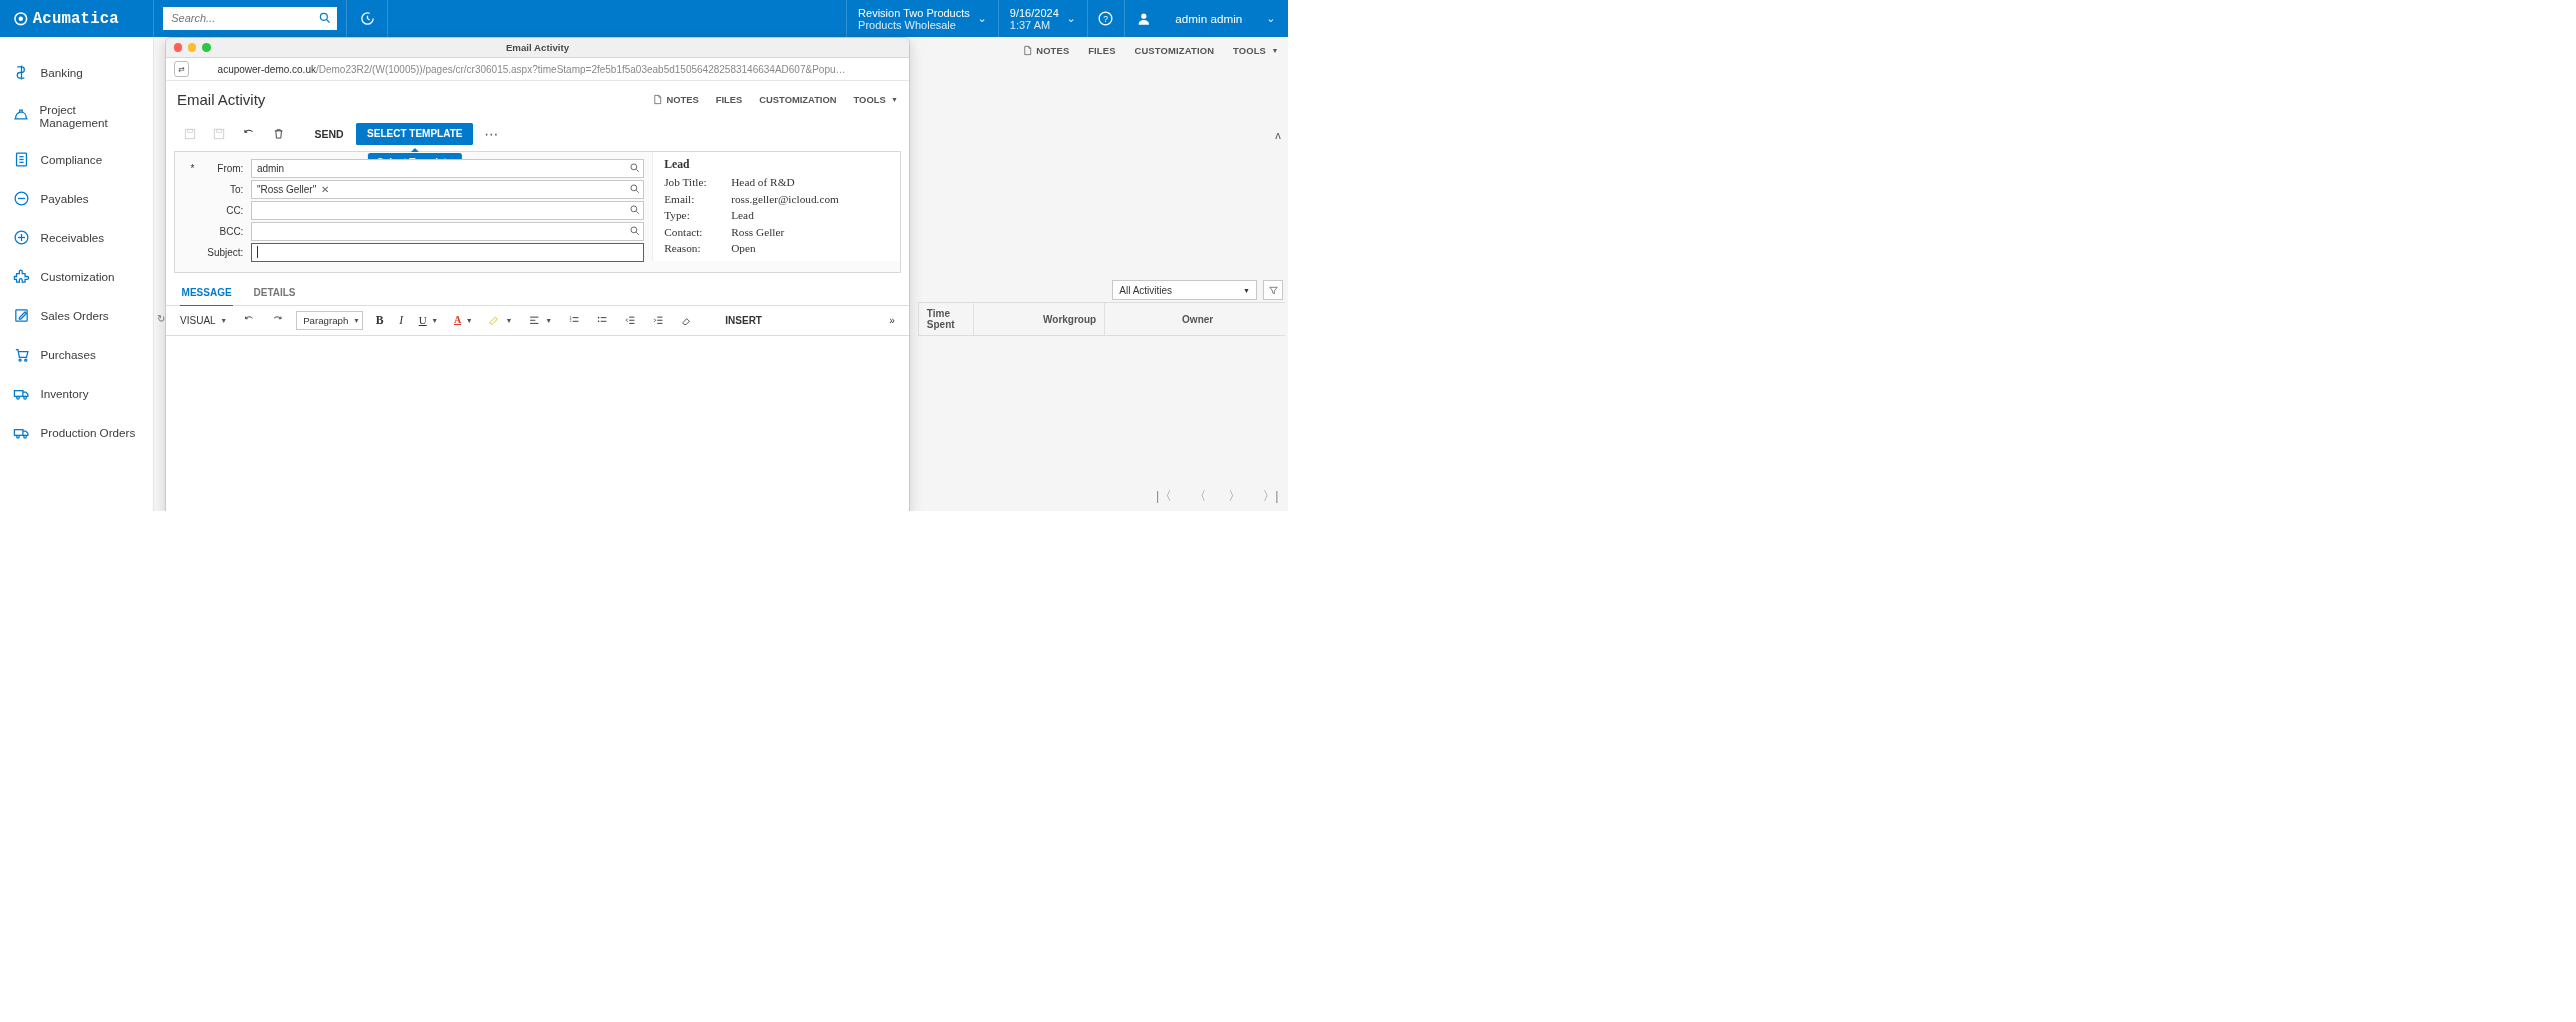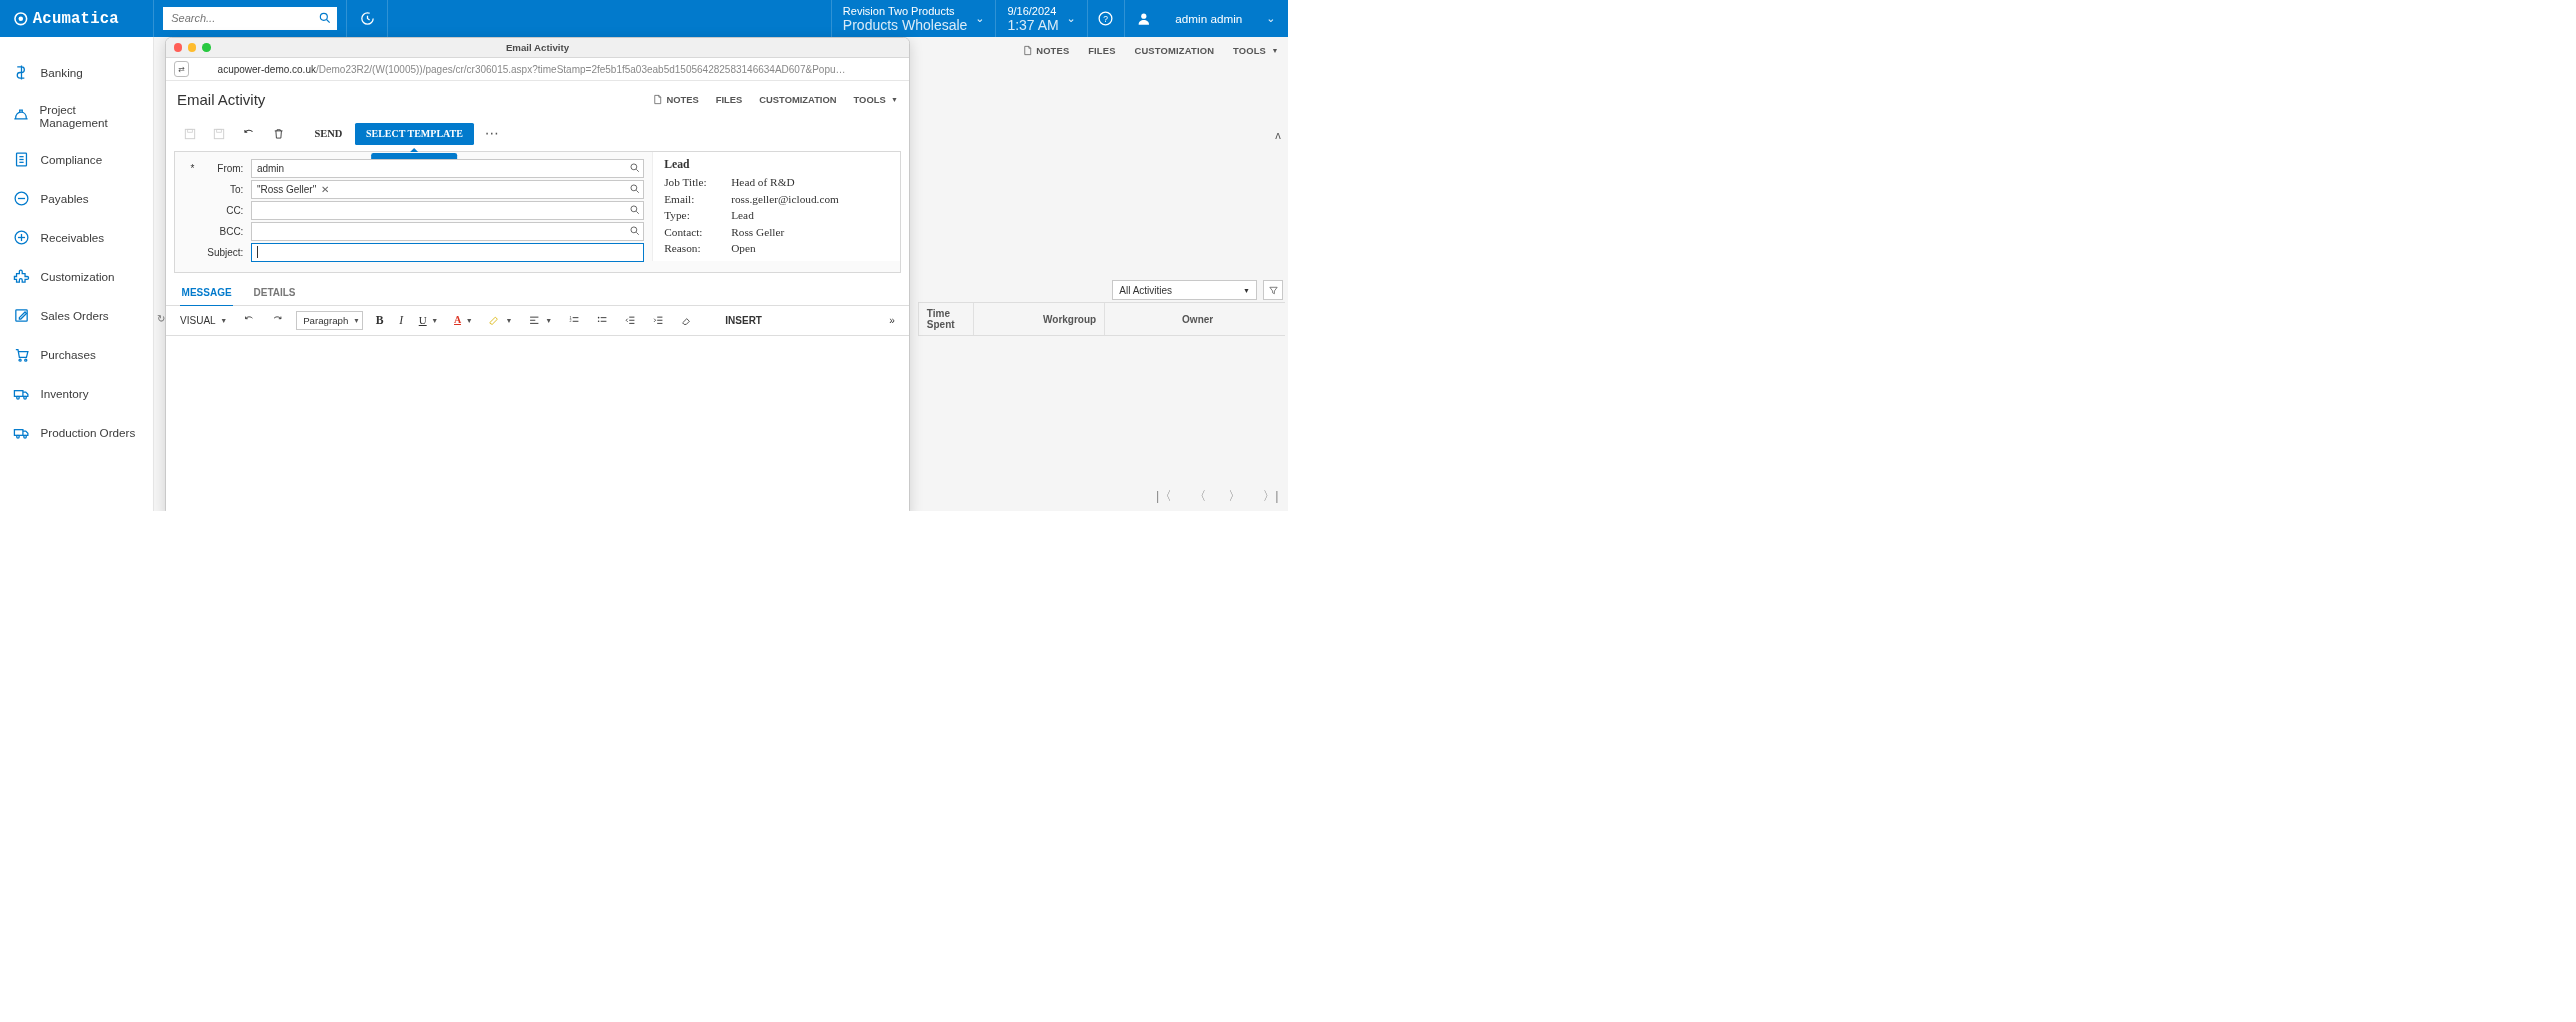--- a/index.html
+++ b/index.html
@@ -11,21 +11,21 @@
 .logo svg { width: 15.6px; height: 15.6px; }
 .logo-text { font-size: 15.6px; font-weight: 600; letter-spacing: 0.2px; font-family: Liberation Mono, monospace; }
 .search-wrap { width: 193px; display: flex; align-items: center; padding: 0 9.4px; height: 100%; border-right: 0.8px solid rgba(255,255,255,0.18); }
 .search-input { width: 100%; height: 23.4px; border: none; padding: 0 23.4px 0 7.8px; font-style: italic; color: #555; font-size: 11px; }
 .search-box { position: relative; width: 100%; }
 .search-box .mag { position: absolute; right: 4.7px; top: 3.9px; color: #027acc; }
 .hist-cell { width: 41px; height: 100%; display: flex; align-items: center; justify-content: center; border-right: 0.8px solid rgba(255,255,255,0.18); }
 .top-spacer { flex: 1; }
 .top-cell { height: 100%; display: flex; align-items: center; padding: 0 11px; border-left: 0.8px solid rgba(255,255,255,0.18); gap: 7.8px; }
 .top-cell .line1 { font-size: 11px; }
-.top-cell .line2 { font-size: 14px; opacity: 0.85; }
+.top-cell .line2 { font-size: 11px; opacity: 0.85; }
 .top-chev { font-size: 11px; opacity: 0.9; }
 .help-cell { width: 37px; justify-content: center; padding: 0; }
 .user-cell { gap: 24px; padding-right: 12.5px; }
 
 
 .leftnav { position: absolute; top: 37px; left: 0; width: 154px; bottom: 0; background: #fff; padding-top: 15.6px; border-right: 0.8px solid #e6e6e6; }
 .nav-item { display: flex; align-items: center; gap: 11px; padding: 11px 12.5px; font-size: 11.7px; color: #3b3b3b; cursor: pointer; }
 .nav-item svg { width: 17px; height: 17px; stroke: #027acc; fill: none; stroke-width: 1.8; }
 
 
@@ -73,21 +73,21 @@
 .urlbar { height: 23.4px; display: flex; align-items: center; gap: 6.2px; padding: 0 7.8px; border-bottom: 0.8px solid #e6e6e6; font-size: 10px; color: #333; }
 .url-icon { width: 15.6px; height: 15.6px; border: 0.8px solid #bbb; border-radius: 3.1px; display: flex; align-items: center; justify-content: center; font-size: 7.8px; color: #555; }
 .url-text { white-space: nowrap; overflow: hidden; text-overflow: ellipsis; flex: 1; padding-left: 22px; }
 .url-text .gray { color: #888; }
 
 .popup-hdr { height: 37px; display: flex; align-items: center; padding: 0 11px; }
 .popup-title { font-size: 15px; color: #333; flex: 1; }
 .popup-hdr .mi { display: flex; align-items: center; gap: 3.1px; font-size: 9.4px; font-weight: 600; color: #555; margin-left: 17px; cursor: pointer; }
 .popup-hdr svg { width: 11px; height: 11px; stroke: #555; fill: none; stroke-width: 1.6; }
 
-.popup-toolbar { height: 31px; display: flex; align-items: center; gap: 4.7px; padding: 0 11px; font-family: Liberation Serif, serif; }
+.popup-toolbar { height: 31px; display: flex; align-items: center; gap: 4.7px; padding: 0 11px; }
 .tb-btn { width: 25px; height: 25px; display: flex; align-items: center; justify-content: center; cursor: pointer; color: #555; }
 .tb-btn.disabled { opacity: 0.35; cursor: default; }
 .tb-text { padding: 0 7.8px; font-size: 10.5px; font-weight: 600; color: #333; cursor: pointer; }
 .tb-primary { background: #027acc; color: #fff; padding: 5.5px 11px; font-size: 10px; font-weight: 600; cursor: pointer; border-radius: 1.6px; position: relative; }
 .tb-more { font-size: 14px; letter-spacing: 1.6px; padding: 0 6.2px; cursor: pointer; color: #555; }
 
 
 .tooltip { position: absolute; top: 30px; left: 50%; transform: translateX(-50%); background: #027acc; color: #fff; padding: 3.9px 9.4px; font-size: 10px; border-radius: 2.3px; white-space: nowrap; }
 .tooltip::before { content: ""; position: absolute; top: -4.7px; left: 50%; transform: translateX(-50%); border-left: 4.7px solid transparent; border-right: 4.7px solid transparent; border-bottom: 4.7px solid #027acc; }
 

